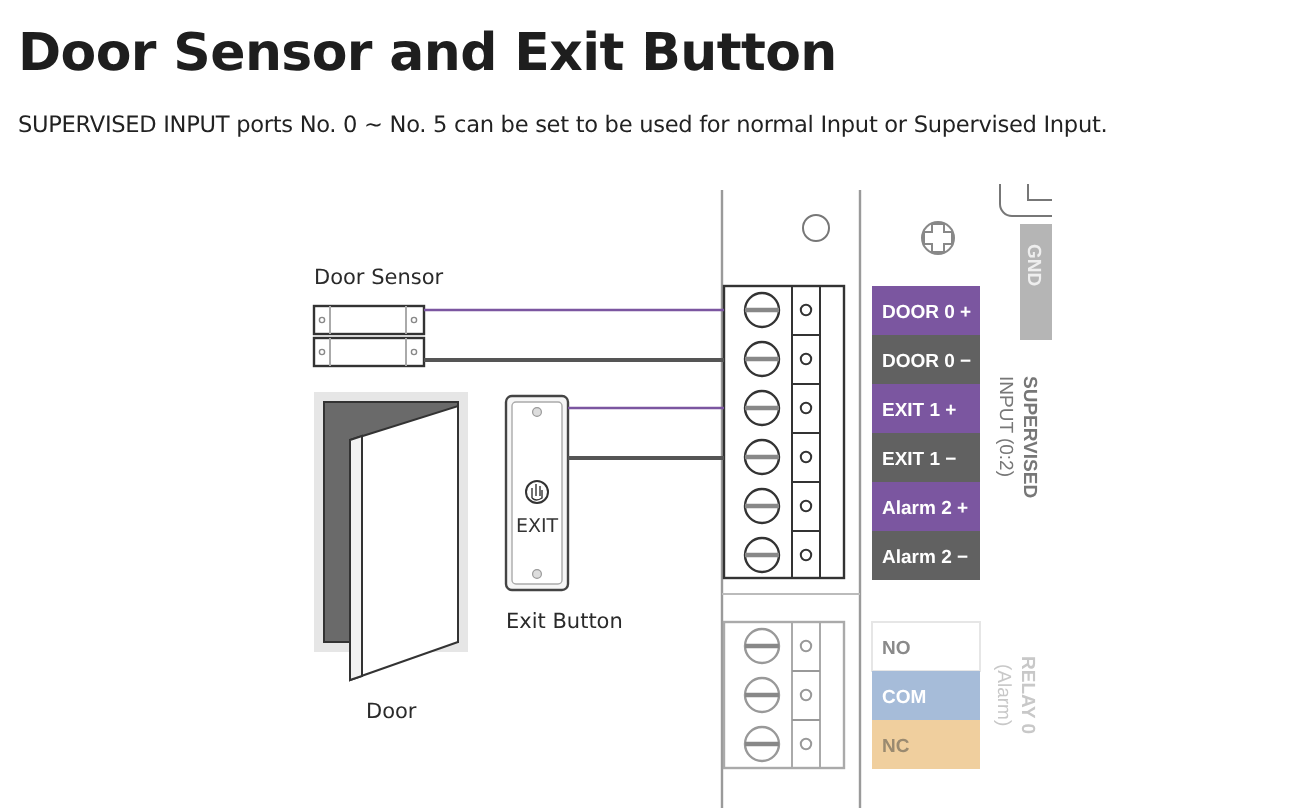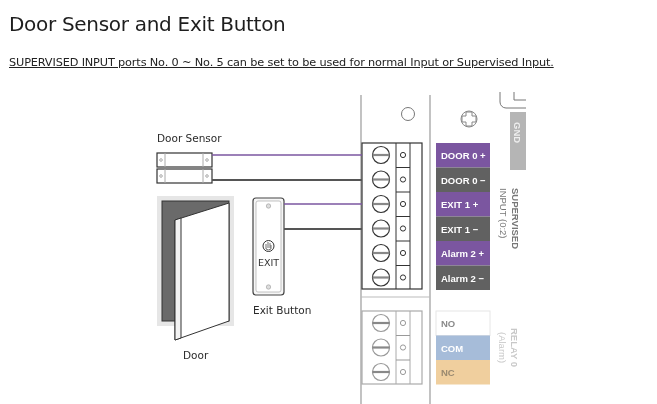--- a/index.html
+++ b/index.html
@@ -1,18 +1,18 @@
 <!DOCTYPE html>
 <html><head>
 <meta charset="utf-8">
 <style>
   html, body { margin:0; padding:0; background:#ffffff; }
   body { width:657px; height:404px; position:relative; overflow:hidden; font-family:"DejaVu Sans", sans-serif; color:#1f1f1f; }
-  .title { position:absolute; left:9px; top:12px; font-family:"DejaVu Sans", sans-serif; font-weight:normal; font-size:20px; letter-spacing:-0.3px; color:#1e1e1e; white-space:nowrap; }
-  .desc { position:absolute; left:9px; top:56px; font-size:11.3px; color:#222; white-space:nowrap; letter-spacing:-0.15px;text-decoration:underline; }
+  .title { position:absolute; left:9px; top:12px; font-family:"DejaVu Sans", sans-serif; font-weight:bold; font-size:26px; letter-spacing:-0.3px; color:#1e1e1e; white-space:nowrap; }
+  .desc { position:absolute; left:9px; top:56px; font-size:11.3px; color:#222; white-space:nowrap; letter-spacing:-0.15px; }
   svg { position:absolute; left:0; top:0; }
   .lbl { font-family:"DejaVu Sans", sans-serif; font-size:10.5px; fill:#2a2a2a; }
   .term { font-family:"Liberation Sans", sans-serif; font-weight:bold; font-size:9.5px; fill:#ffffff; }
   .side { font-family:"Liberation Sans", sans-serif; font-weight:bold; font-size:9.5px; fill:#777; }
   .sidelight { font-family:"Liberation Sans", sans-serif; font-weight:bold; font-size:9.5px; fill:#c8c8c8; }
 </style>
 </head>
 <body>
 
 <div class="title">Door Sensor and Exit Button</div>

